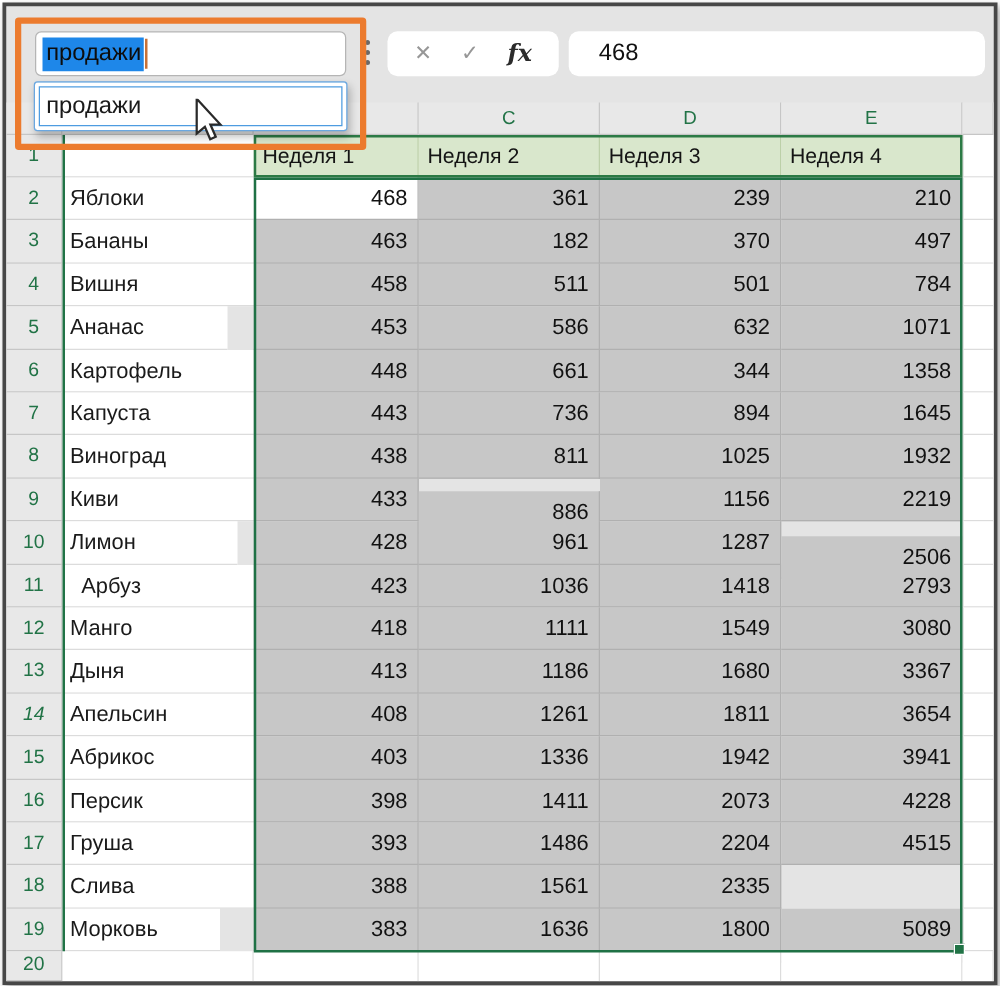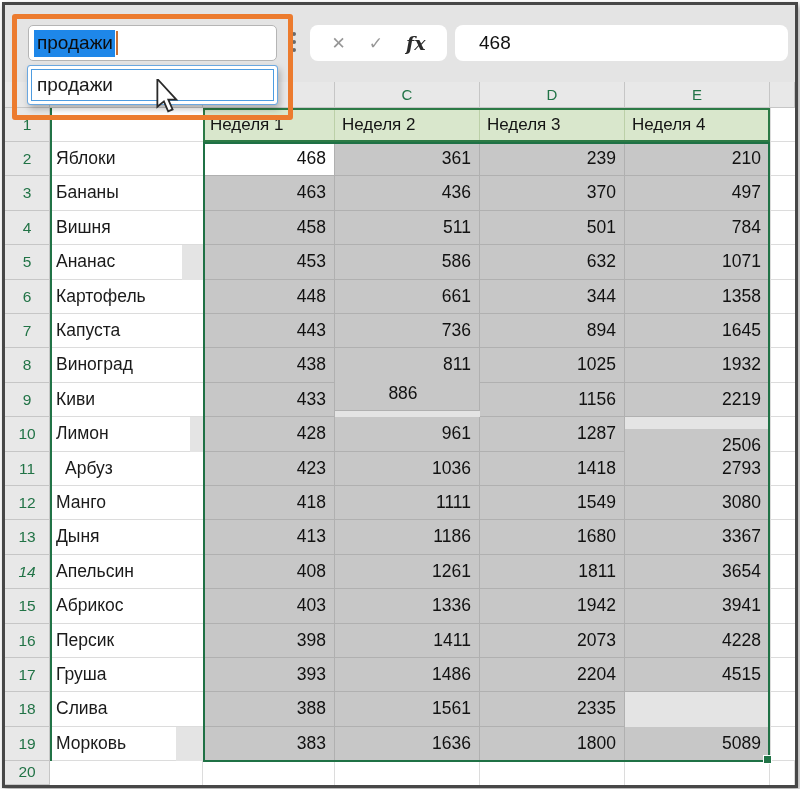--- a/index.html
+++ b/index.html
@@ -103,21 +103,21 @@
         <div class="abs wkcell" style="left: 620px; top: 103px; width: 145px; height: 34px; line-height: 33px;">Неделя 4</div>
         <div class="abs fsliver" style="left: 765px; top: 103px; width: 25px; height: 34px; line-height: 33px;"></div>
         <div class="abs acell" style="left: 45px; top: 137px; width: 153px; height: 34.4px; line-height: 33.4px;">Яблоки</div>
         <div class="abs scell active" style="left: 198px; top: 137px; width: 132px; height: 34.4px; line-height: 33.4px;">468</div>
         <div class="abs scell" style="left: 330px; top: 137px; width: 145px; height: 34.4px; line-height: 33.4px;">361</div>
         <div class="abs scell" style="left: 475px; top: 137px; width: 145px; height: 34.4px; line-height: 33.4px;">239</div>
         <div class="abs scell" style="left: 620px; top: 137px; width: 145px; height: 34.4px; line-height: 33.4px;">210</div>
         <div class="abs fsliver" style="left: 765px; top: 137px; width: 25px; height: 34.4px; line-height: 33.4px;"></div>
         <div class="abs acell" style="left: 45px; top: 171.4px; width: 153px; height: 34.4px; line-height: 33.4px;">Бананы</div>
         <div class="abs scell" style="left: 198px; top: 171.4px; width: 132px; height: 34.4px; line-height: 33.4px;">463</div>
-        <div class="abs scell" style="left: 330px; top: 171.4px; width: 145px; height: 34.4px; line-height: 33.4px;">436</div>
+        <div class="abs scell" style="left: 330px; top: 171.4px; width: 145px; height: 34.4px; line-height: 33.4px;">182</div>
         <div class="abs scell" style="left: 475px; top: 171.4px; width: 145px; height: 34.4px; line-height: 33.4px;">370</div>
         <div class="abs scell" style="left: 620px; top: 171.4px; width: 145px; height: 34.4px; line-height: 33.4px;">497</div>
         <div class="abs fsliver" style="left: 765px; top: 171.4px; width: 25px; height: 34.4px; line-height: 33.4px;"></div>
         <div class="abs acell" style="left: 45px; top: 205.8px; width: 153px; height: 34.4px; line-height: 33.4px;">Вишня</div>
         <div class="abs scell" style="left: 198px; top: 205.8px; width: 132px; height: 34.4px; line-height: 33.4px;">458</div>
         <div class="abs scell" style="left: 330px; top: 205.8px; width: 145px; height: 34.4px; line-height: 33.4px;">511</div>
         <div class="abs scell" style="left: 475px; top: 205.8px; width: 145px; height: 34.4px; line-height: 33.4px;">501</div>
         <div class="abs scell" style="left: 620px; top: 205.8px; width: 145px; height: 34.4px; line-height: 33.4px;">784</div>
         <div class="abs fsliver" style="left: 765px; top: 205.8px; width: 25px; height: 34.4px; line-height: 33.4px;"></div>
         <div class="abs acell" style="left: 45px; top: 240.2px; width: 132px; height: 34.4px; line-height: 33.4px;">Ананас</div>
@@ -139,21 +139,21 @@
         <div class="abs scell" style="left: 620px; top: 309px; width: 145px; height: 34.4px; line-height: 33.4px;">1645</div>
         <div class="abs fsliver" style="left: 765px; top: 309px; width: 25px; height: 34.4px; line-height: 33.4px;"></div>
         <div class="abs acell" style="left: 45px; top: 343.4px; width: 153px; height: 34.4px; line-height: 33.4px;">Виноград</div>
         <div class="abs scell" style="left: 198px; top: 343.4px; width: 132px; height: 34.4px; line-height: 33.4px;">438</div>
         <div class="abs scell" style="left: 330px; top: 343.4px; width: 145px; height: 34.4px; line-height: 33.4px;">811</div>
         <div class="abs scell" style="left: 475px; top: 343.4px; width: 145px; height: 34.4px; line-height: 33.4px;">1025</div>
         <div class="abs scell" style="left: 620px; top: 343.4px; width: 145px; height: 34.4px; line-height: 33.4px;">1932</div>
         <div class="abs fsliver" style="left: 765px; top: 343.4px; width: 25px; height: 34.4px; line-height: 33.4px;"></div>
         <div class="abs acell" style="left: 45px; top: 377.8px; width: 153px; height: 34.4px; line-height: 33.4px;">Киви</div>
         <div class="abs scell" style="left: 198px; top: 377.8px; width: 132px; height: 34.4px; line-height: 33.4px;">433</div>
-        <div class="abs scell" style="left: 330px; top: 372px; width: 145px; height: 34.4px; line-height: 33.4px; text-align: center;">886</div>
+        <div class="abs scell" style="left: 330px; top: 388px; width: 145px; height: 34.4px; line-height: 33.4px;">886</div>
         <div class="abs scell" style="left: 475px; top: 377.8px; width: 145px; height: 34.4px; line-height: 33.4px;">1156</div>
         <div class="abs scell" style="left: 620px; top: 377.8px; width: 145px; height: 34.4px; line-height: 33.4px;">2219</div>
         <div class="abs fsliver" style="left: 765px; top: 377.8px; width: 25px; height: 34.4px; line-height: 33.4px;"></div>
         <div class="abs acell" style="left: 45px; top: 412.2px; width: 140px; height: 34.4px; line-height: 33.4px;">Лимон</div>
         <div class="abs scell" style="left: 198px; top: 412.2px; width: 132px; height: 34.4px; line-height: 33.4px;">428</div>
         <div class="abs scell" style="left: 330px; top: 412.2px; width: 145px; height: 34.4px; line-height: 33.4px;">961</div>
         <div class="abs scell" style="left: 475px; top: 412.2px; width: 145px; height: 34.4px; line-height: 33.4px;">1287</div>
         <div class="abs scell" style="left: 620px; top: 424px; width: 145px; height: 34.4px; line-height: 33.4px;">2506</div>
         <div class="abs fsliver" style="left: 765px; top: 412.2px; width: 25px; height: 34.4px; line-height: 33.4px;"></div>
         <div class="abs acell" style="left: 45px; top: 446.6px; width: 153px; height: 34.4px; line-height: 33.4px; padding-left: 15px;">Арбуз</div>

